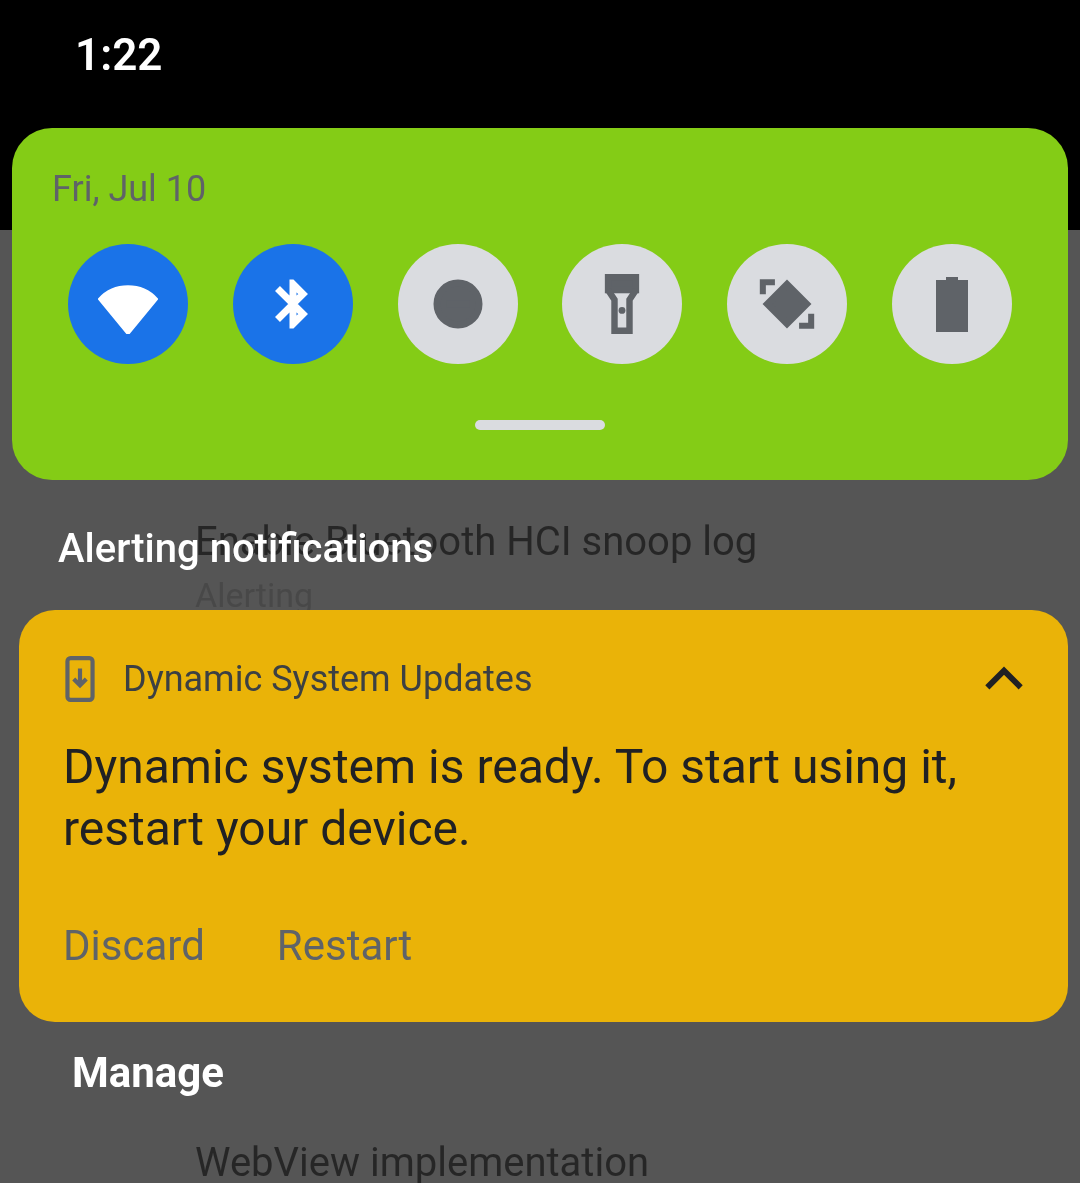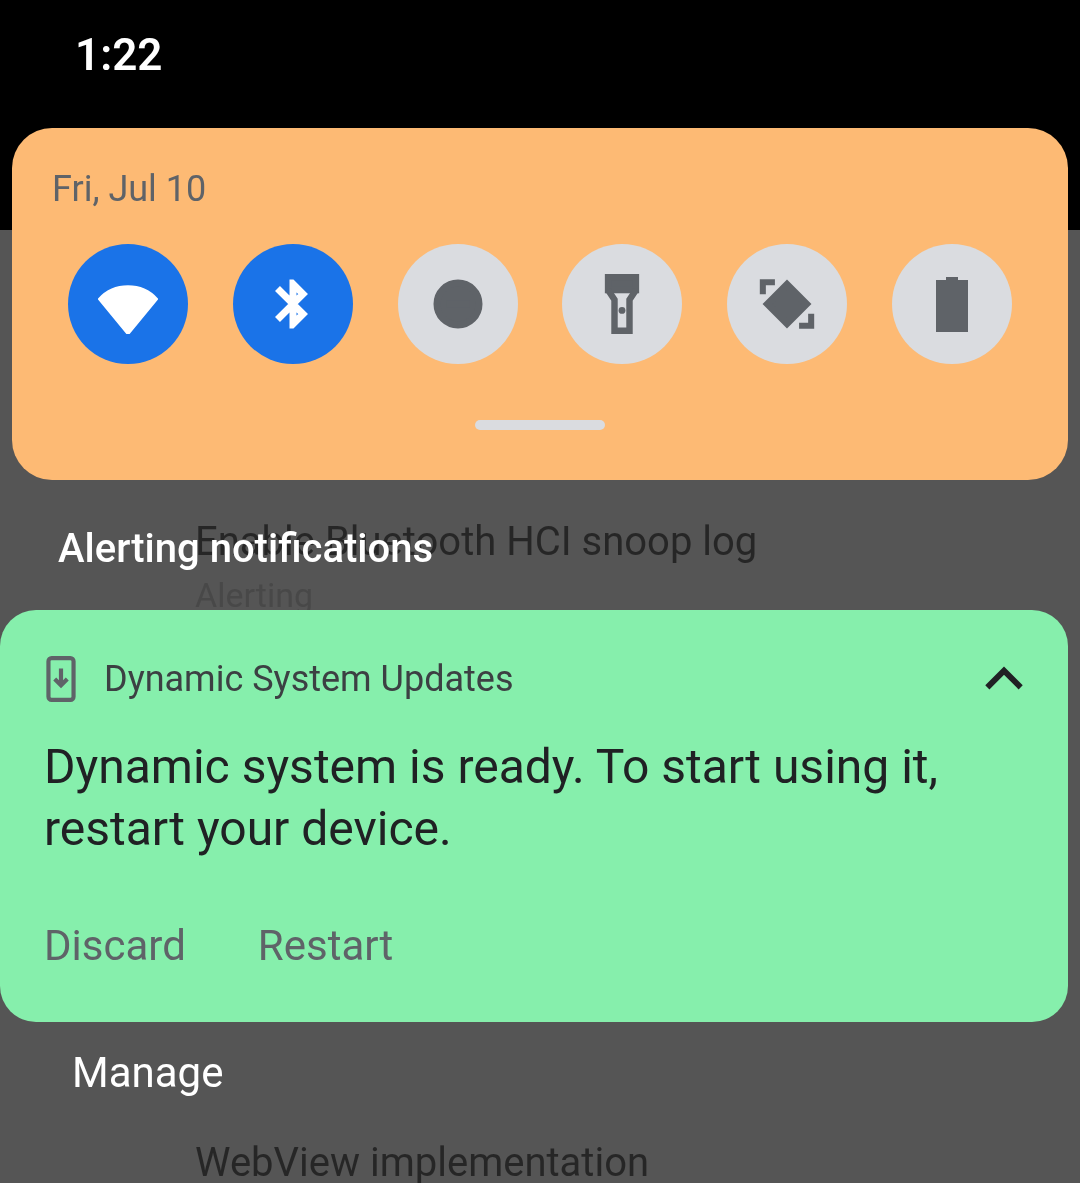--- a/index.html
+++ b/index.html
@@ -42,21 +42,21 @@
     font-weight: 600;
     z-index: 5;
     text-align: right;
   }
 
   
   .qs-panel {
     position: absolute;
     top: 128px;
     left: 12px; right: 12px;
-    background: #fdba74;
+    background: #84cc16;
     border-radius: 40px;
     padding: 40px 40px 50px 40px;
     z-index: 4;
   }
   .qs-header {
     display:flex;
     align-items:center;
     justify-content: space-between;
     color: #5f6368;
     font-size: 36px;
@@ -95,22 +95,22 @@
     color: #fff;
     font-size: 40px;
     font-weight: 500;
     z-index: 3;
   }
 
   
   .notif {
     position: absolute;
     top: 610px;
-    left: 0; right: 12px;
-    background:#86efac;
+    left: 19px; right: 12px;
+    background:#eab308;
     border-radius: 36px;
     padding: 46px 44px 52px 44px;
     z-index: 4;
   }
   .notif-header {
     display:flex;
     align-items:center;
     gap: 26px;
     margin-bottom: 34px;
   }
@@ -137,21 +137,21 @@
     font-weight: 400;
   }
 
   
   .manage {
     position: absolute;
     top: 1048px;
     left: 72px;
     color:#fff;
     font-size: 42px;
-    font-weight: 400;
+    font-weight: 700;
     z-index:3;
   }
   .bg-webview {
     position:absolute;
     top: 1115px;
     left: 195px;
     color: rgba(30,30,30,0.85);
     font-size: 40px;
     z-index:1;
     margin-top:24px;

